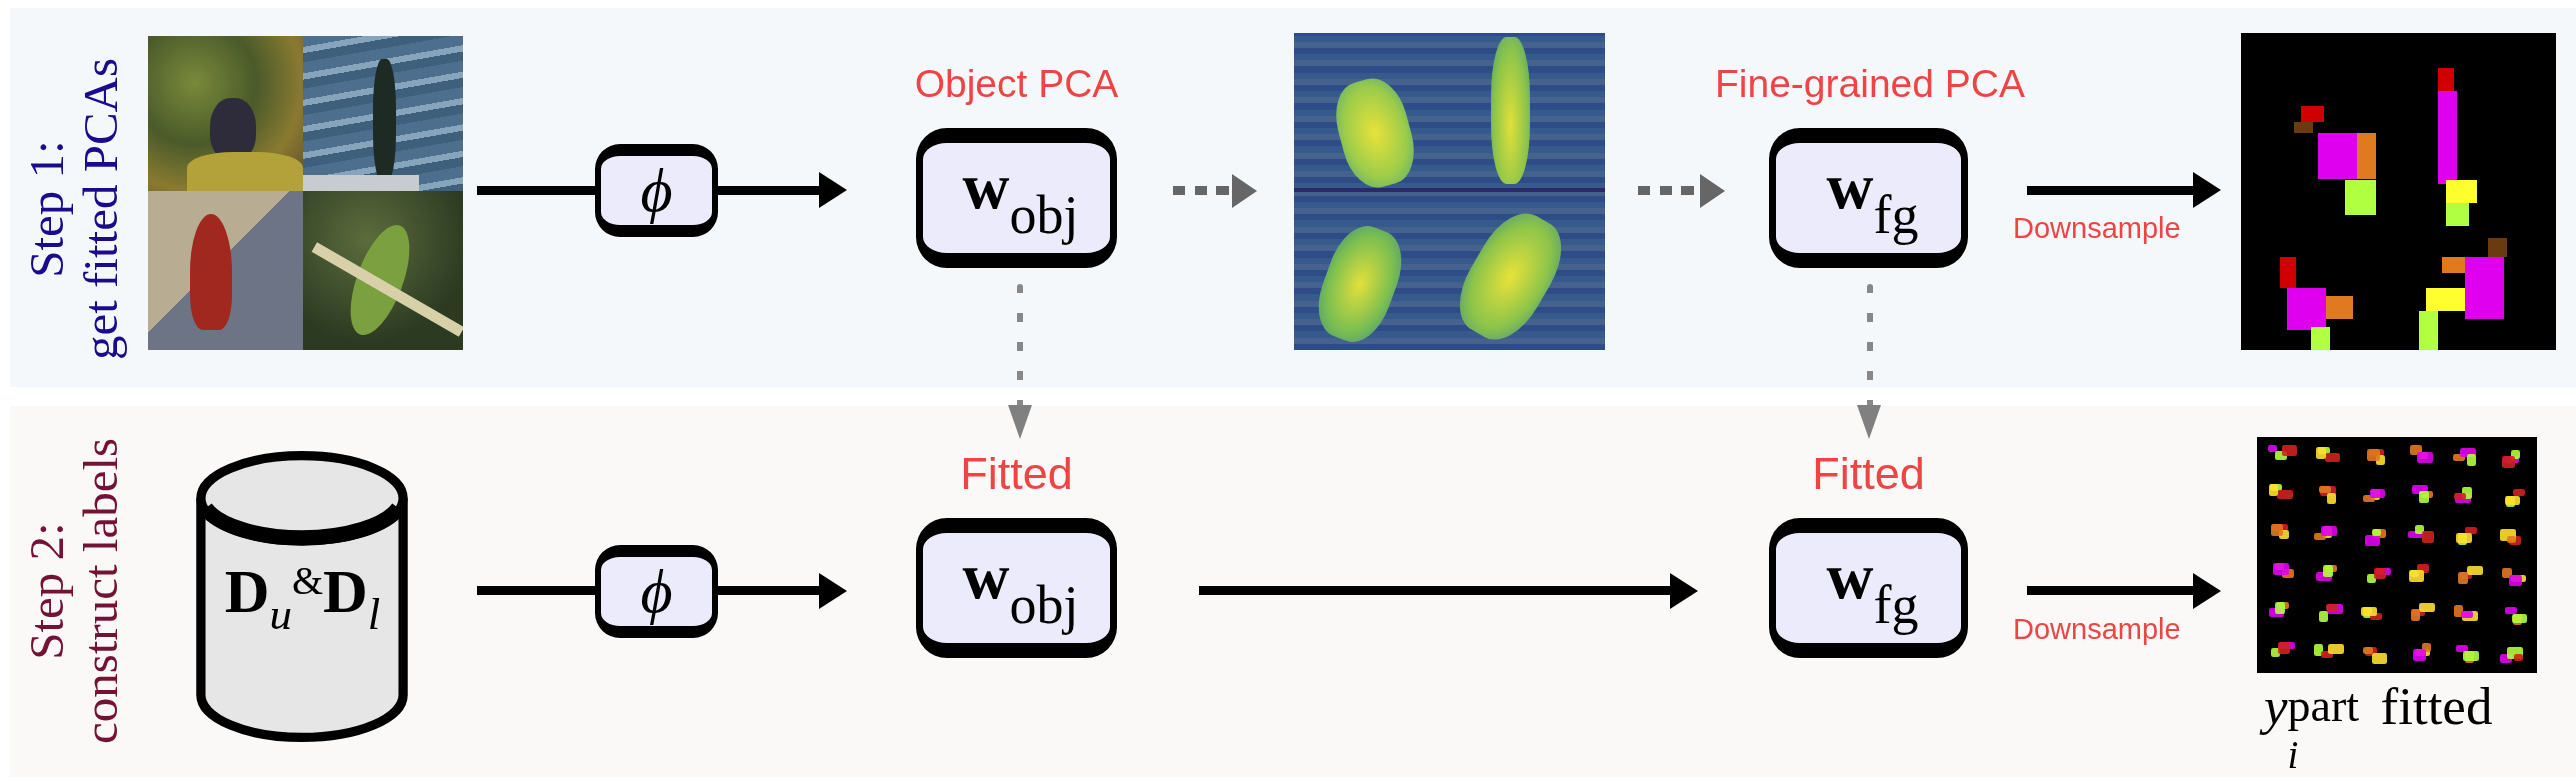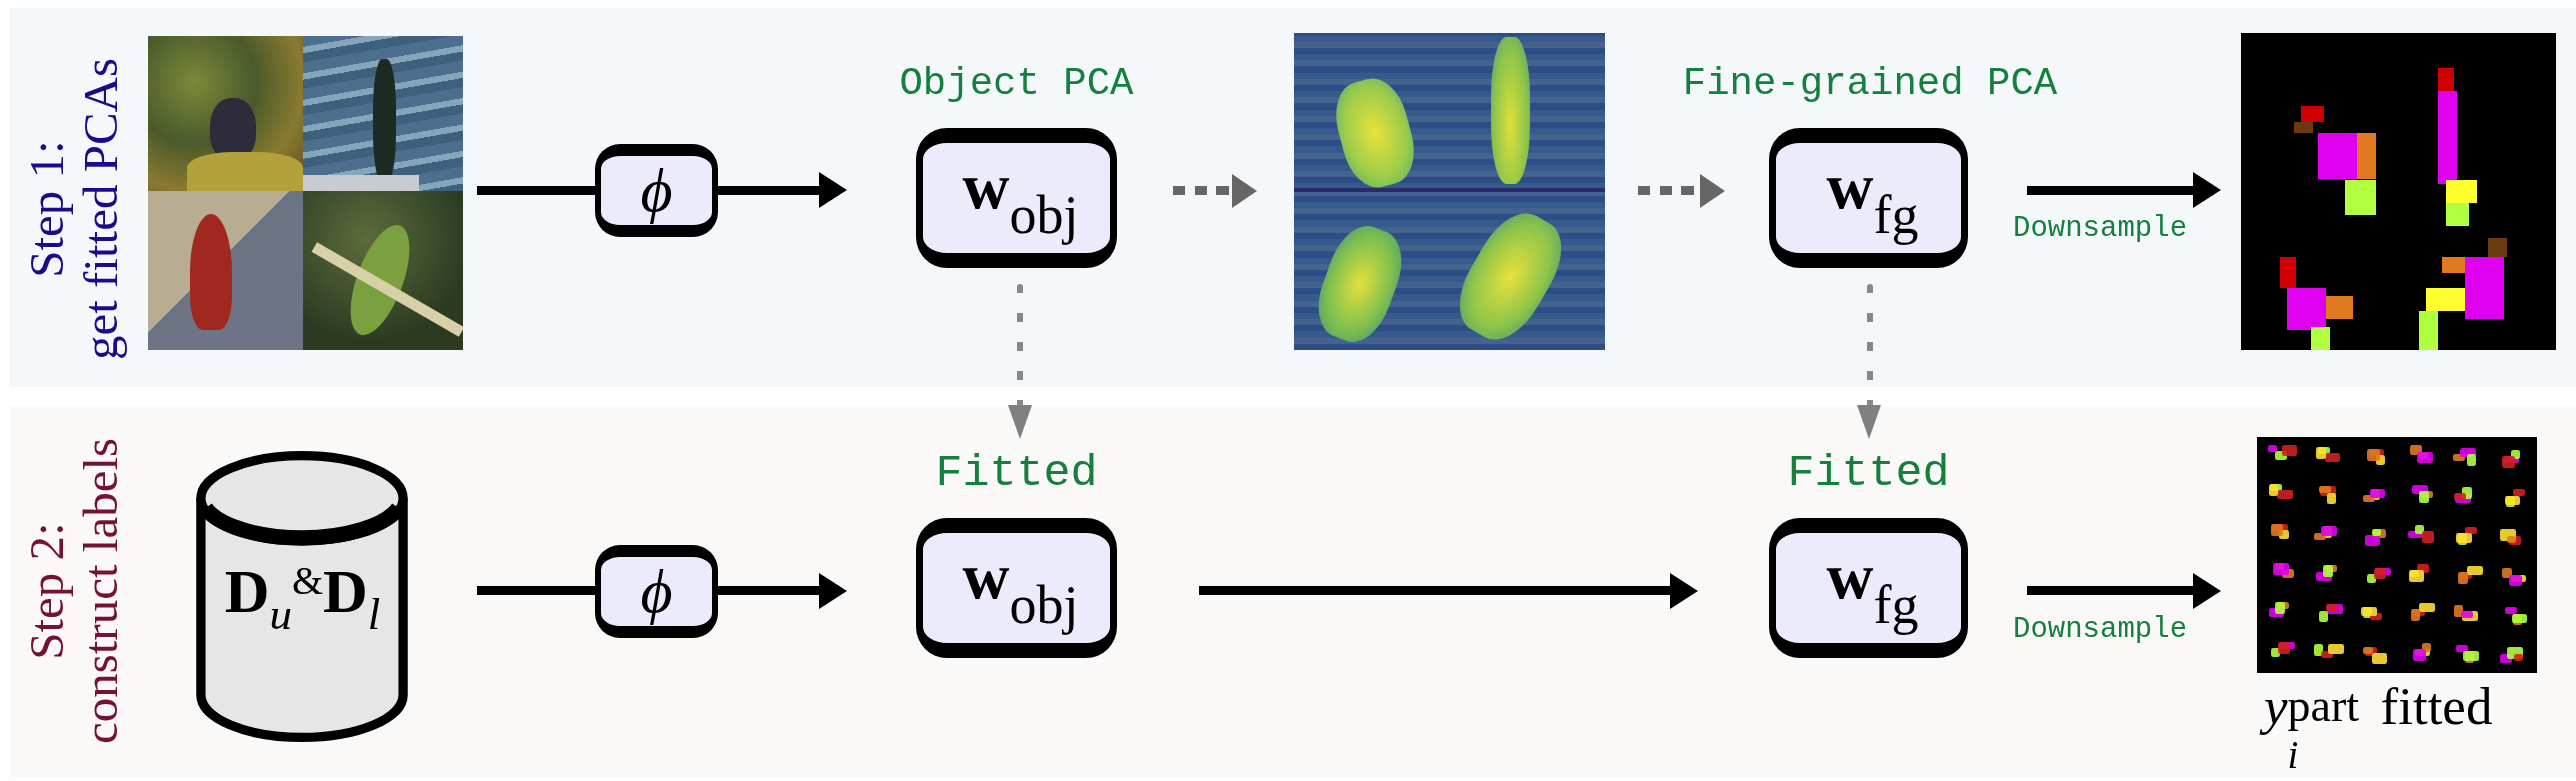--- a/index.html
+++ b/index.html
@@ -4,21 +4,21 @@
 <style>
   html, body { margin:0; padding:0; background:#ffffff; }
   body { width:2576px; height:782px; position:relative; overflow:hidden; font-family:"Liberation Serif", serif; }
   .panel { position:absolute; left:10px; width:2566px; }
   #panel-1 { top:7.7px; height:379px; background:#f4f8fb; }
   #panel-2 { top:406px; height:371px; background:#fbf8f8; }
   .step-label { position:absolute; transform:rotate(-90deg); transform-origin:center center; white-space:nowrap; text-align:center; font-family:"Liberation Serif", serif; font-size:49px; line-height:54px; }
   #step1-label { color:#1b0b8c; left:-112px; top:155px; width:371px; height:108px; }
   #step2-label { color:#741236; left:-112px; top:537px; width:371px; height:108px; }
   .abs { position:absolute; }
-  .mono { font-family:Liberation Mono, monospace; color:#15803d; white-space:nowrap; }
+  .mono { font-family:Liberation Sans, sans-serif; color:#ef4444; white-space:nowrap; }
   .box { position:absolute; box-sizing:border-box; background:#ebebfb; border:7.7px solid #000; border-top-width:15.5px; border-bottom-width:15.5px; border-radius:31px; display:flex; align-items:center; justify-content:center; }
   .wlabel { font-family:"Liberation Serif", serif; color:#000; font-size:65px; line-height:1;margin-left:8px; }
   .wlabel b { font-weight:bold; }
   .wlabel sub { font-size:54px; vertical-align:-25px; font-weight:normal; }
   .phi { font-family:"Liberation Serif", serif; font-style:italic; font-size:62px; color:#000; }
   .line { position:absolute; background:#000; height:9.3px; }
   .head { position:absolute; width:0; height:0; border-top:18.5px solid transparent; border-bottom:18.5px solid transparent; border-left:28px solid #000; }
   .dash { position:absolute; height:9.3px; background:repeating-linear-gradient(90deg,#666 0 12.4px,transparent 12.4px 21.6px); }
   .dhead { position:absolute; width:0; height:0; border-top:17px solid transparent; border-bottom:17px solid transparent; border-left:25px solid #666; }
   .dots { position:absolute; width:6.2px; background:repeating-linear-gradient(180deg,#888 0 9.3px,transparent 9.3px 29px); border-radius:3.1px; }

